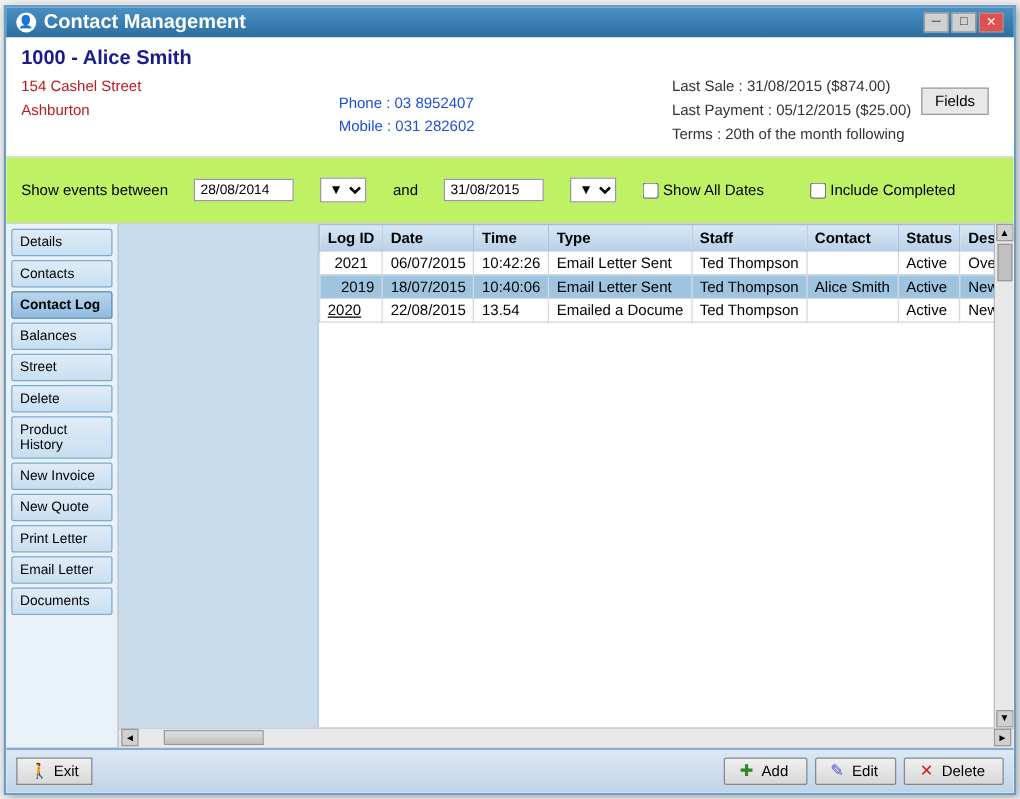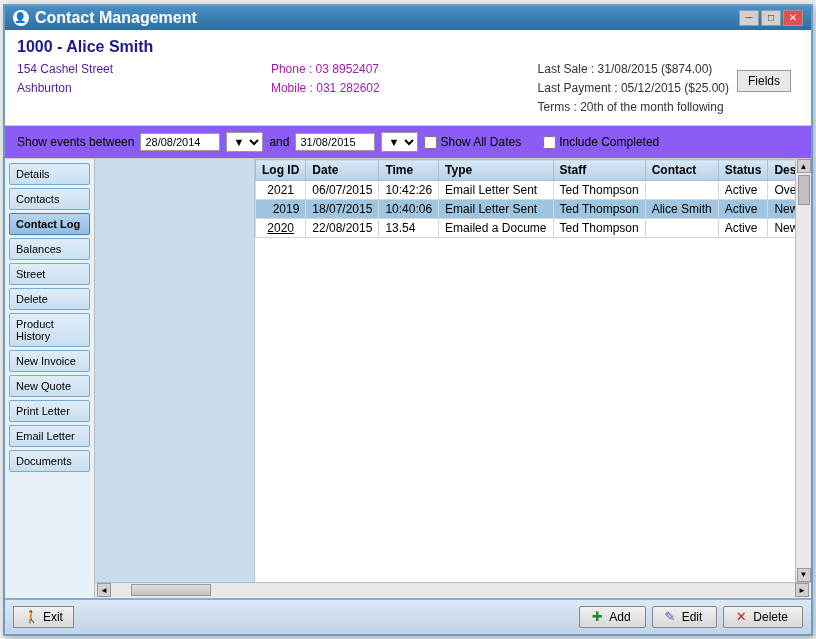--- a/index.html
+++ b/index.html
@@ -82,47 +82,48 @@
       font-weight: bold;
       color: #1a1a8c;
       margin-bottom: 4px;
     }
     .header-info {
       display: flex;
       justify-content: space-between;
       align-items: flex-start;
     }
     .address-block {
-      color: #4c1d95;
+      color: #b91c1c;
       line-height: 1.6;
     }
     .phone-block {
       line-height: 1.6;
-      color: #a21caf;
+      color: #1d4ed8;
+      margin-top: 13px;
     }
     .sale-block {
       line-height: 1.6;
       color: #333;
     }
     .fields-btn {
       position: absolute;
       right: 12px;
       top: 32px;
       padding: 3px 10px;
       background: #e8e8e8;
       border: 1px solid #999;
       cursor: pointer;
       font-size: 12px;
     }
     .filter-bar {
-      background: #8b5cf6;
-      padding: 6px 12px;
-      display: flex;
-      align-items: center;
-      gap: 6px;
+      background: #bef264;
+      padding: 16px 12px;
+      display: flex;
+      align-items: center;
+      gap: 21px;
       border-bottom: 1px solid #ccc;
       font-size: 12px;
     }
     .filter-input {
       border: 1px solid #999;
       padding: 2px 4px;
       font-size: 11px;
       width: 80px;
     }
     .filter-select {
@@ -415,21 +416,21 @@
                     <td style="text-align: right;">2019</td>
                     <td>18/07/2015</td>
                     <td>10:40:06</td>
                     <td>Email Letter Sent</td>
                     <td>Ted Thompson</td>
                     <td>Alice Smith</td>
                     <td>Active</td>
                     <td>New</td>
                   </tr>
                   <tr>
-                    <td style="text-align: center; text-decoration: underline;">2020</td>
+                    <td style="text-align: left; text-decoration: underline;">2020</td>
                     <td>22/08/2015</td>
                     <td>13.54</td>
                     <td>Emailed a Docume</td>
                     <td>Ted Thompson</td>
                     <td></td>
                     <td>Active</td>
                     <td>New</td>
                   </tr>
                 </tbody>
             </table>

